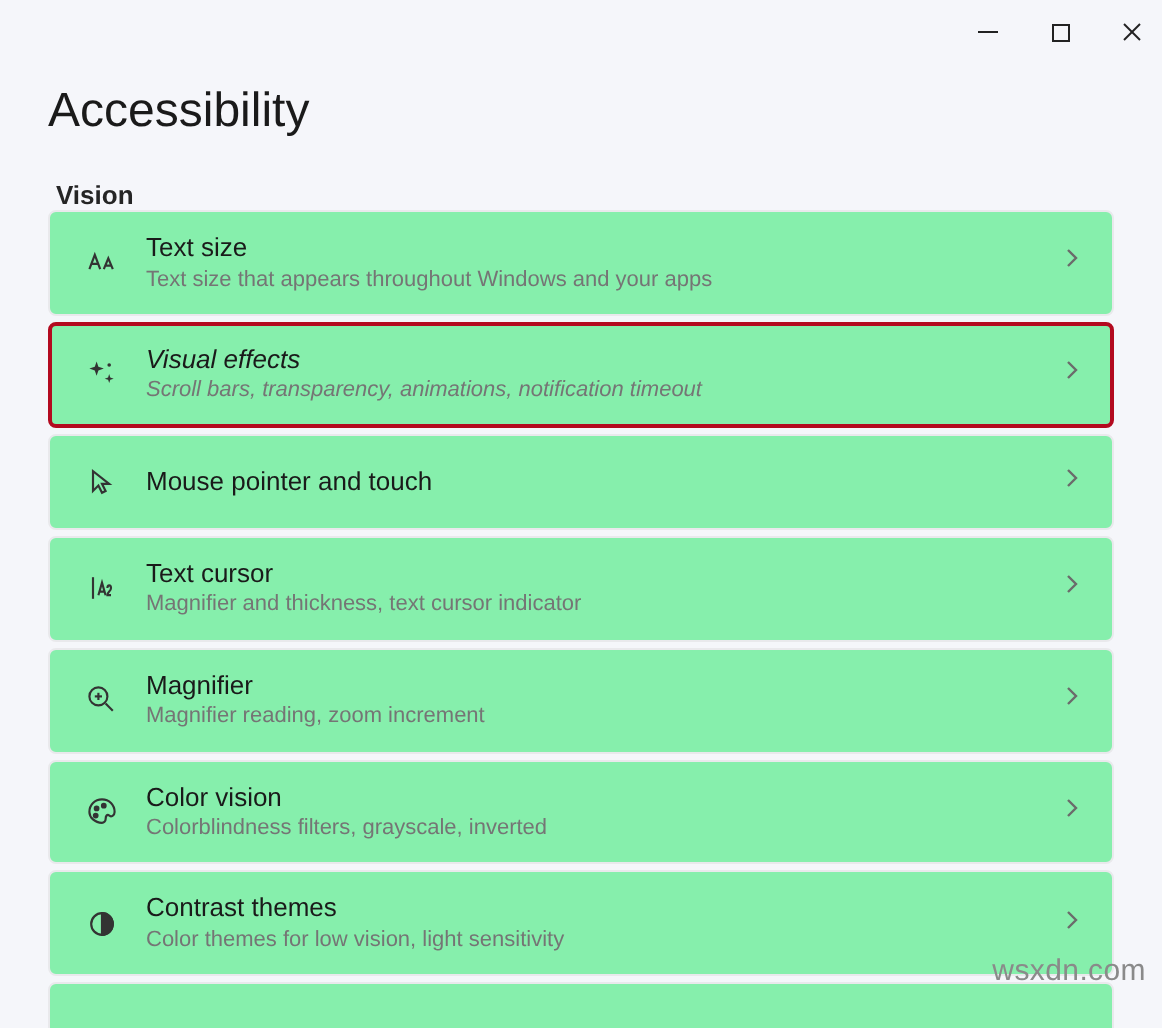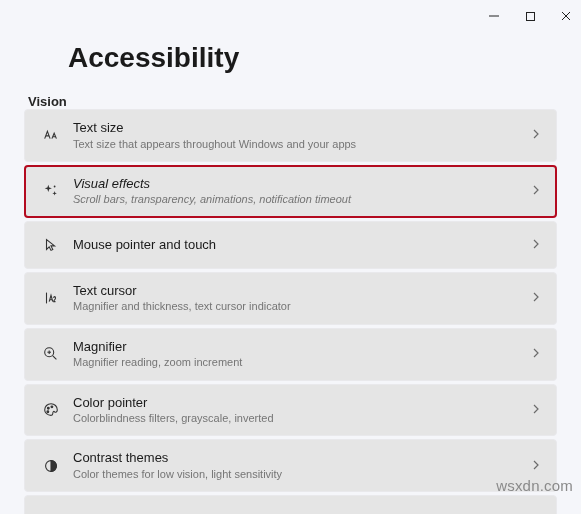--- a/index.html
+++ b/index.html
@@ -28,40 +28,39 @@
       height: 18px;
       display: flex;
       align-items: center;
       justify-content: center;
       color: #222;
     }
     .content {
       padding: 0 24px 0 24px;
     }
     h1.page-title {
-      font-size: 28px;
-      font-weight: 700;
+      font-size: 24px;
+      font-weight: 400;
       color: #1a1a1a;
       margin-top: 10px;
       margin-bottom: 20px;
-      margin-left: 44px;
     }
     .section-label {
       font-size: 13px;
       font-weight: 600;
       color: #252525;
       margin-left: 4px;
     }
     .list {
       display: flex;
       flex-direction: column;
       gap: 3px;
     }
     .item {
-      background: #e5e5e5;
+      background: #86efac;
       border: 1px solid #e9e9ec;
       border-radius: 4px;
       display: flex;
       align-items: center;
       padding: 10px 14px 10px 10px;
       min-height: 48px;
       cursor: pointer;
     }
     .item.highlighted {
       border: 2px solid #b30a1f;
@@ -228,21 +227,21 @@
     <div class="item">
       <div class="icon-slot">
         <svg width="18" height="18" viewBox="0 0 20 20" fill="none" stroke="currentColor" stroke-width="1.2">
           <path d="M10 3 C14 3 17 6 17 10 C17 12 15 13 14 12 C13 11 12 12 12 14 C12 15 11 16 10 16 C6 16 3 13 3 10 C3 6 6 3 10 3 Z"></path>
           <circle cx="7" cy="8" r="1" fill="currentColor"></circle>
           <circle cx="11" cy="6.5" r="1" fill="currentColor"></circle>
           <circle cx="6.5" cy="12" r="1" fill="currentColor"></circle>
         </svg>
       </div>
       <div class="text-slot">
-        <div class="title">Color pointer</div>
+        <div class="title">Color vision</div>
         <div class="subtitle">Colorblindness filters, grayscale, inverted</div>
       </div>
       <div class="chevron">
         <svg width="12" height="12" viewBox="0 0 12 12">
             <path d="M4 2 L8 6 L4 10" fill="none" stroke="currentColor" stroke-width="1.2"></path>
           </svg>
       </div>
     </div>
 
     <div class="item">

